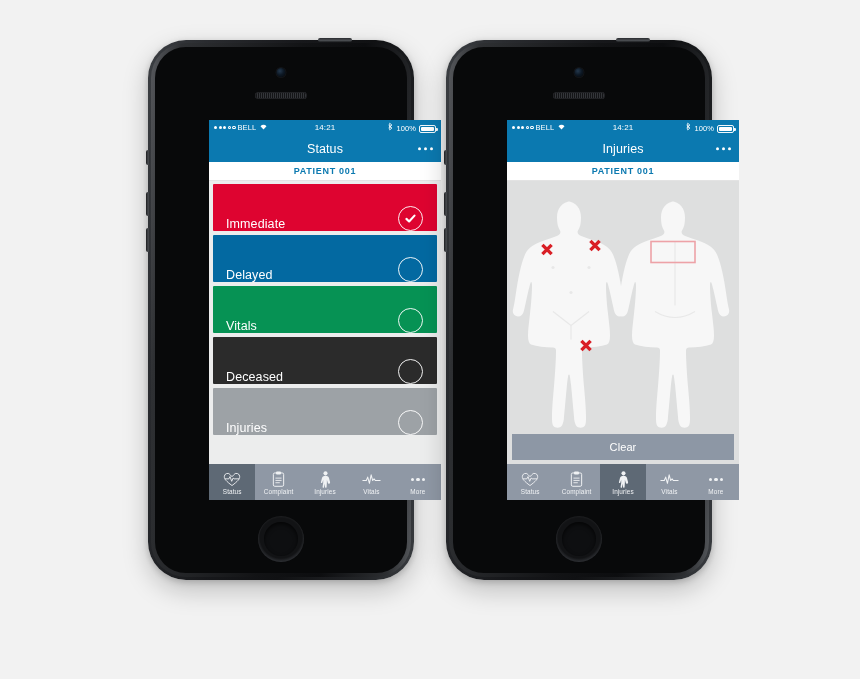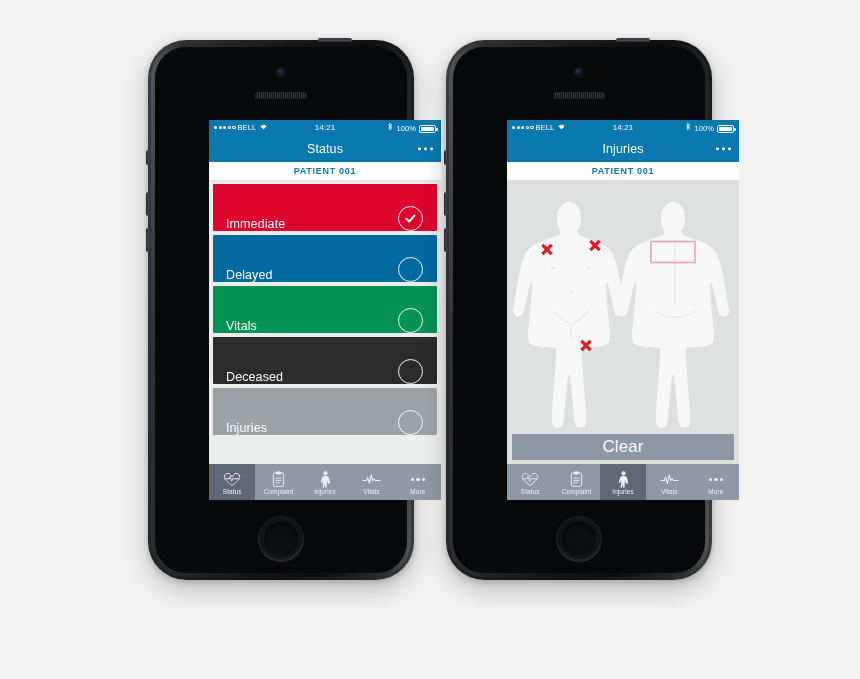--- a/index.html
+++ b/index.html
@@ -161,21 +161,21 @@
   }
   .body-canvas { position: relative; width: 100%; height: 100%; }
   .body-canvas svg { display: block; width: 100%; height: 100%; }
 
   .btn-row {
     flex: 0 0 30px; height: 30px; display: flex; gap: 0;
     padding: 0 5px 4px 5px; background: #dedfdf;
   }
   .act-btn {
     flex: 1; display: flex; align-items: center; justify-content: center;
-    color: #fff; font-size: 17px; letter-spacing: .1px;
+    color: #fff; font-size: 11px; letter-spacing: .1px;
   }
   .act-btn.clear { background: #8d97a5; }
   .act-btn.done  { background: #566373; }
 
   
   .tabbar {
     flex: 0 0 36px; height: 36px; background: #8f98a5;
     display: flex; align-items: stretch;
   }
   .tab {

